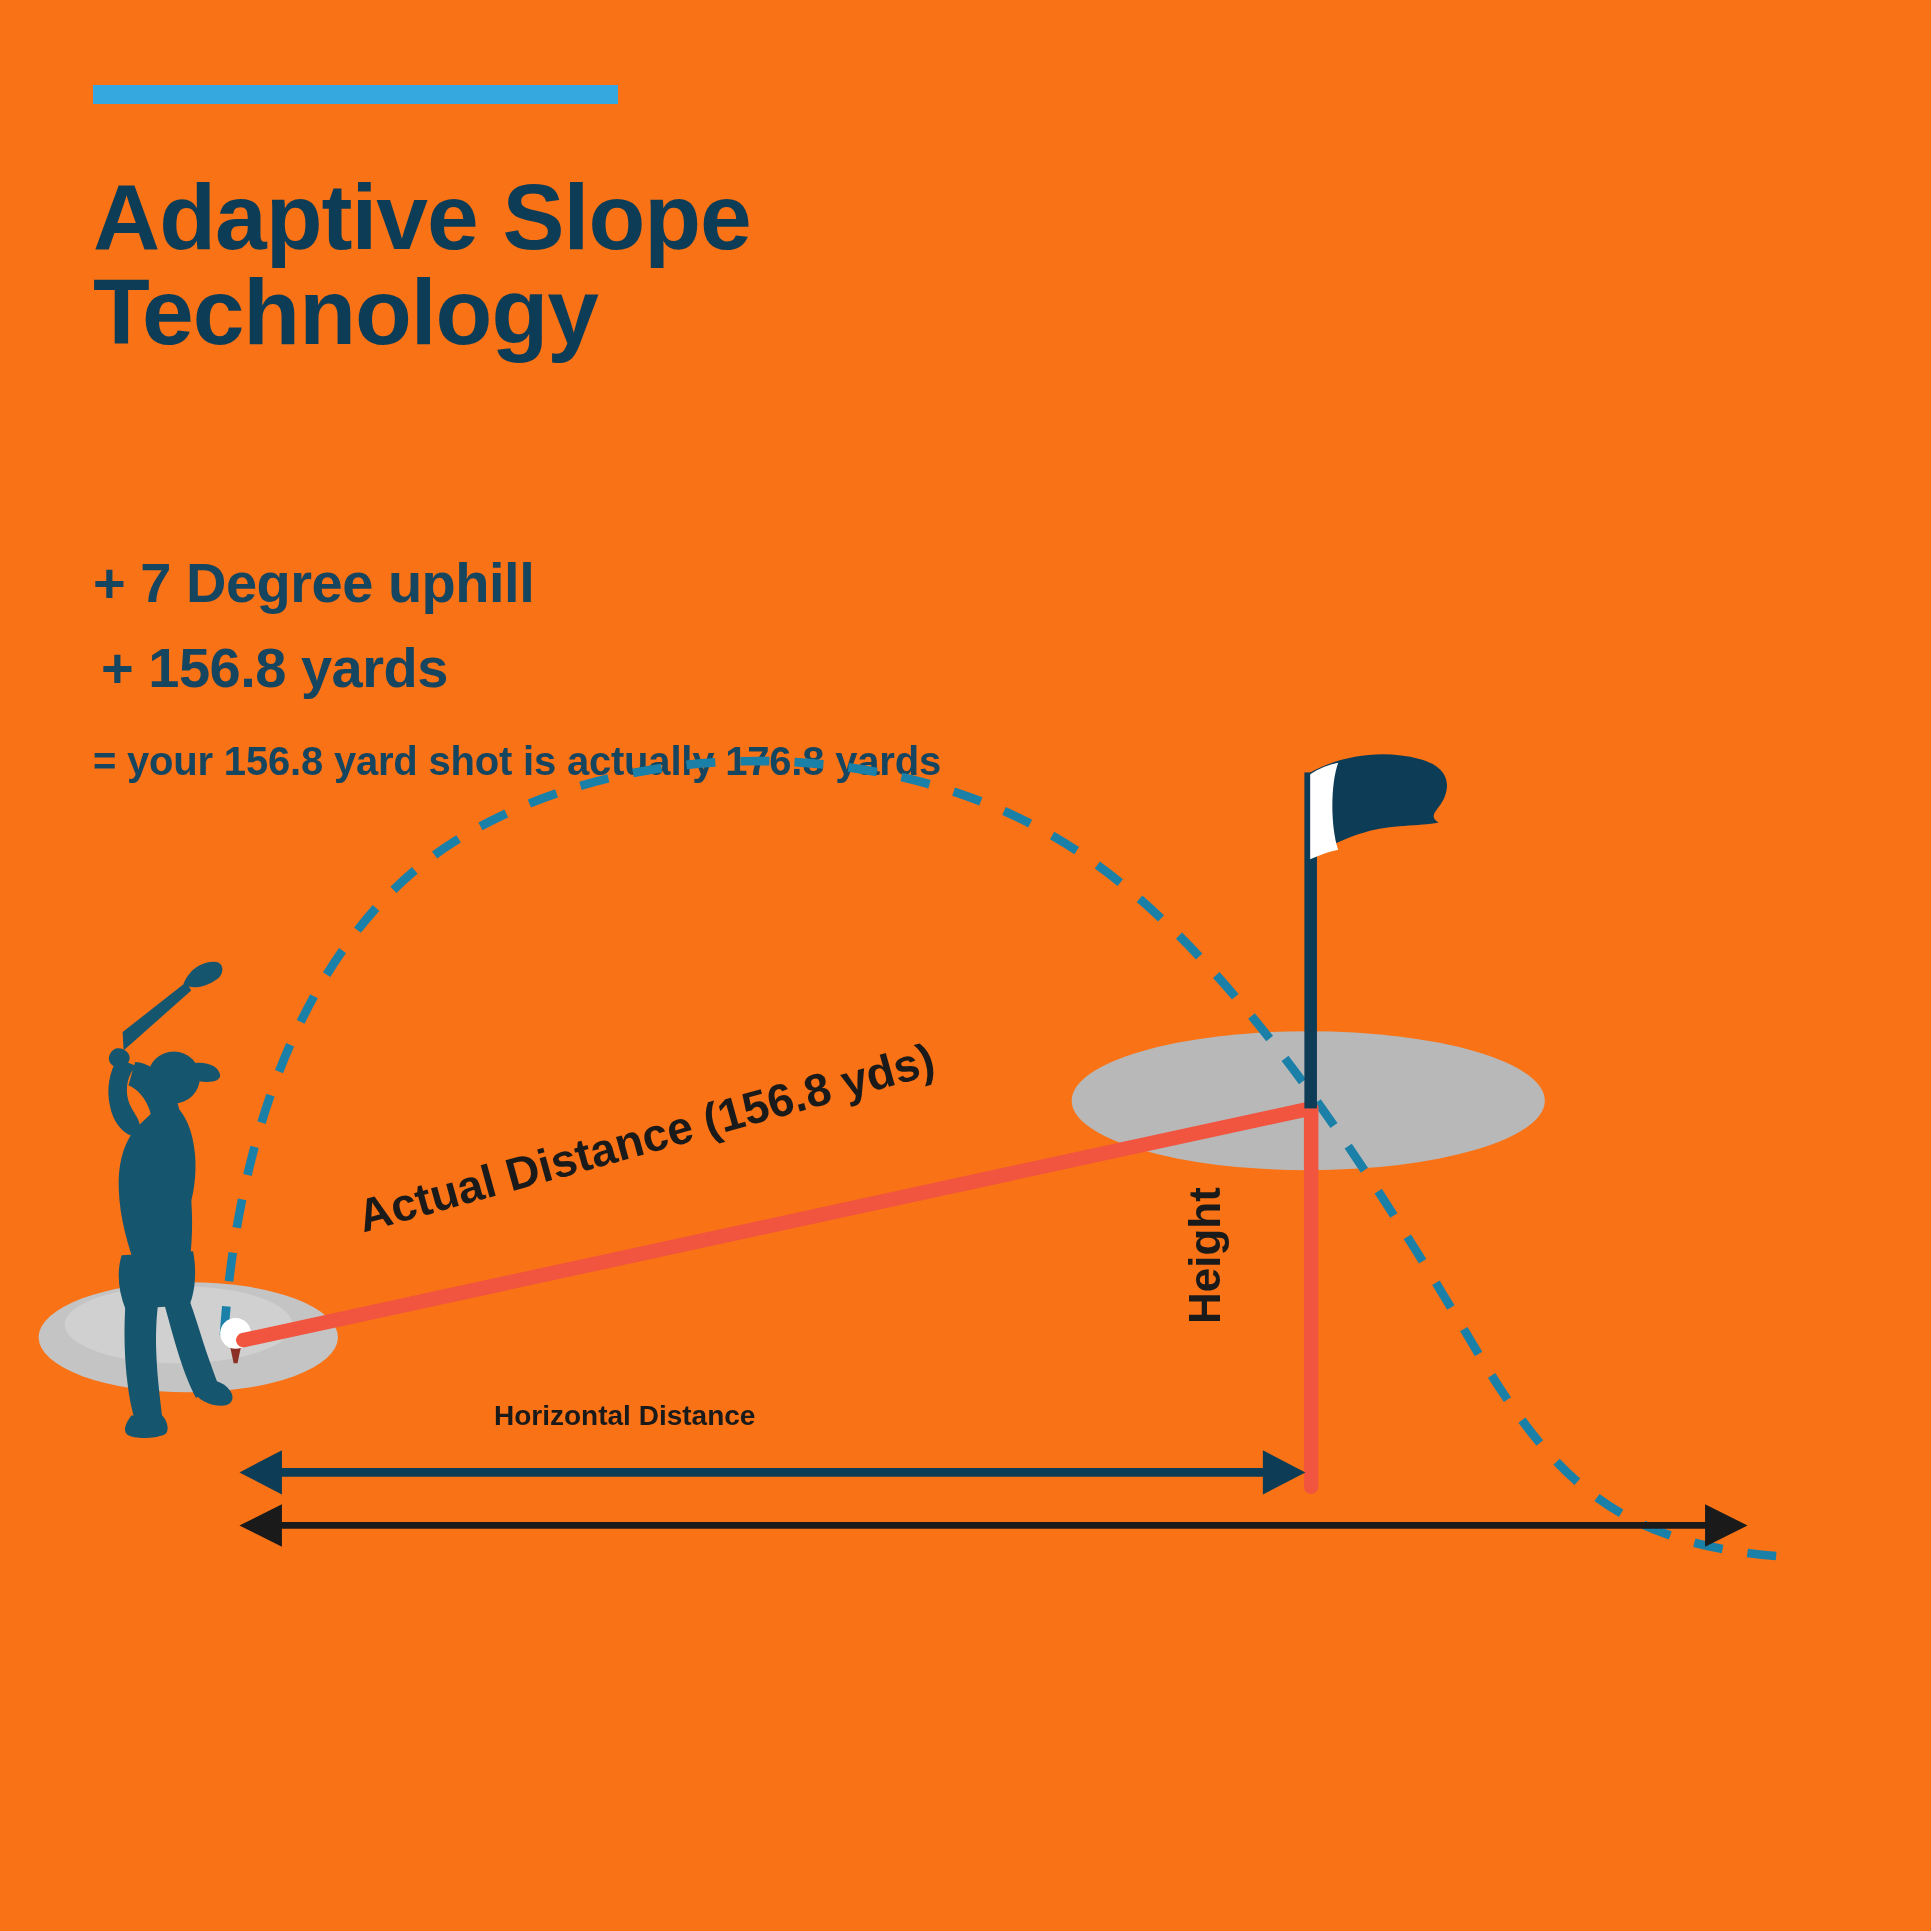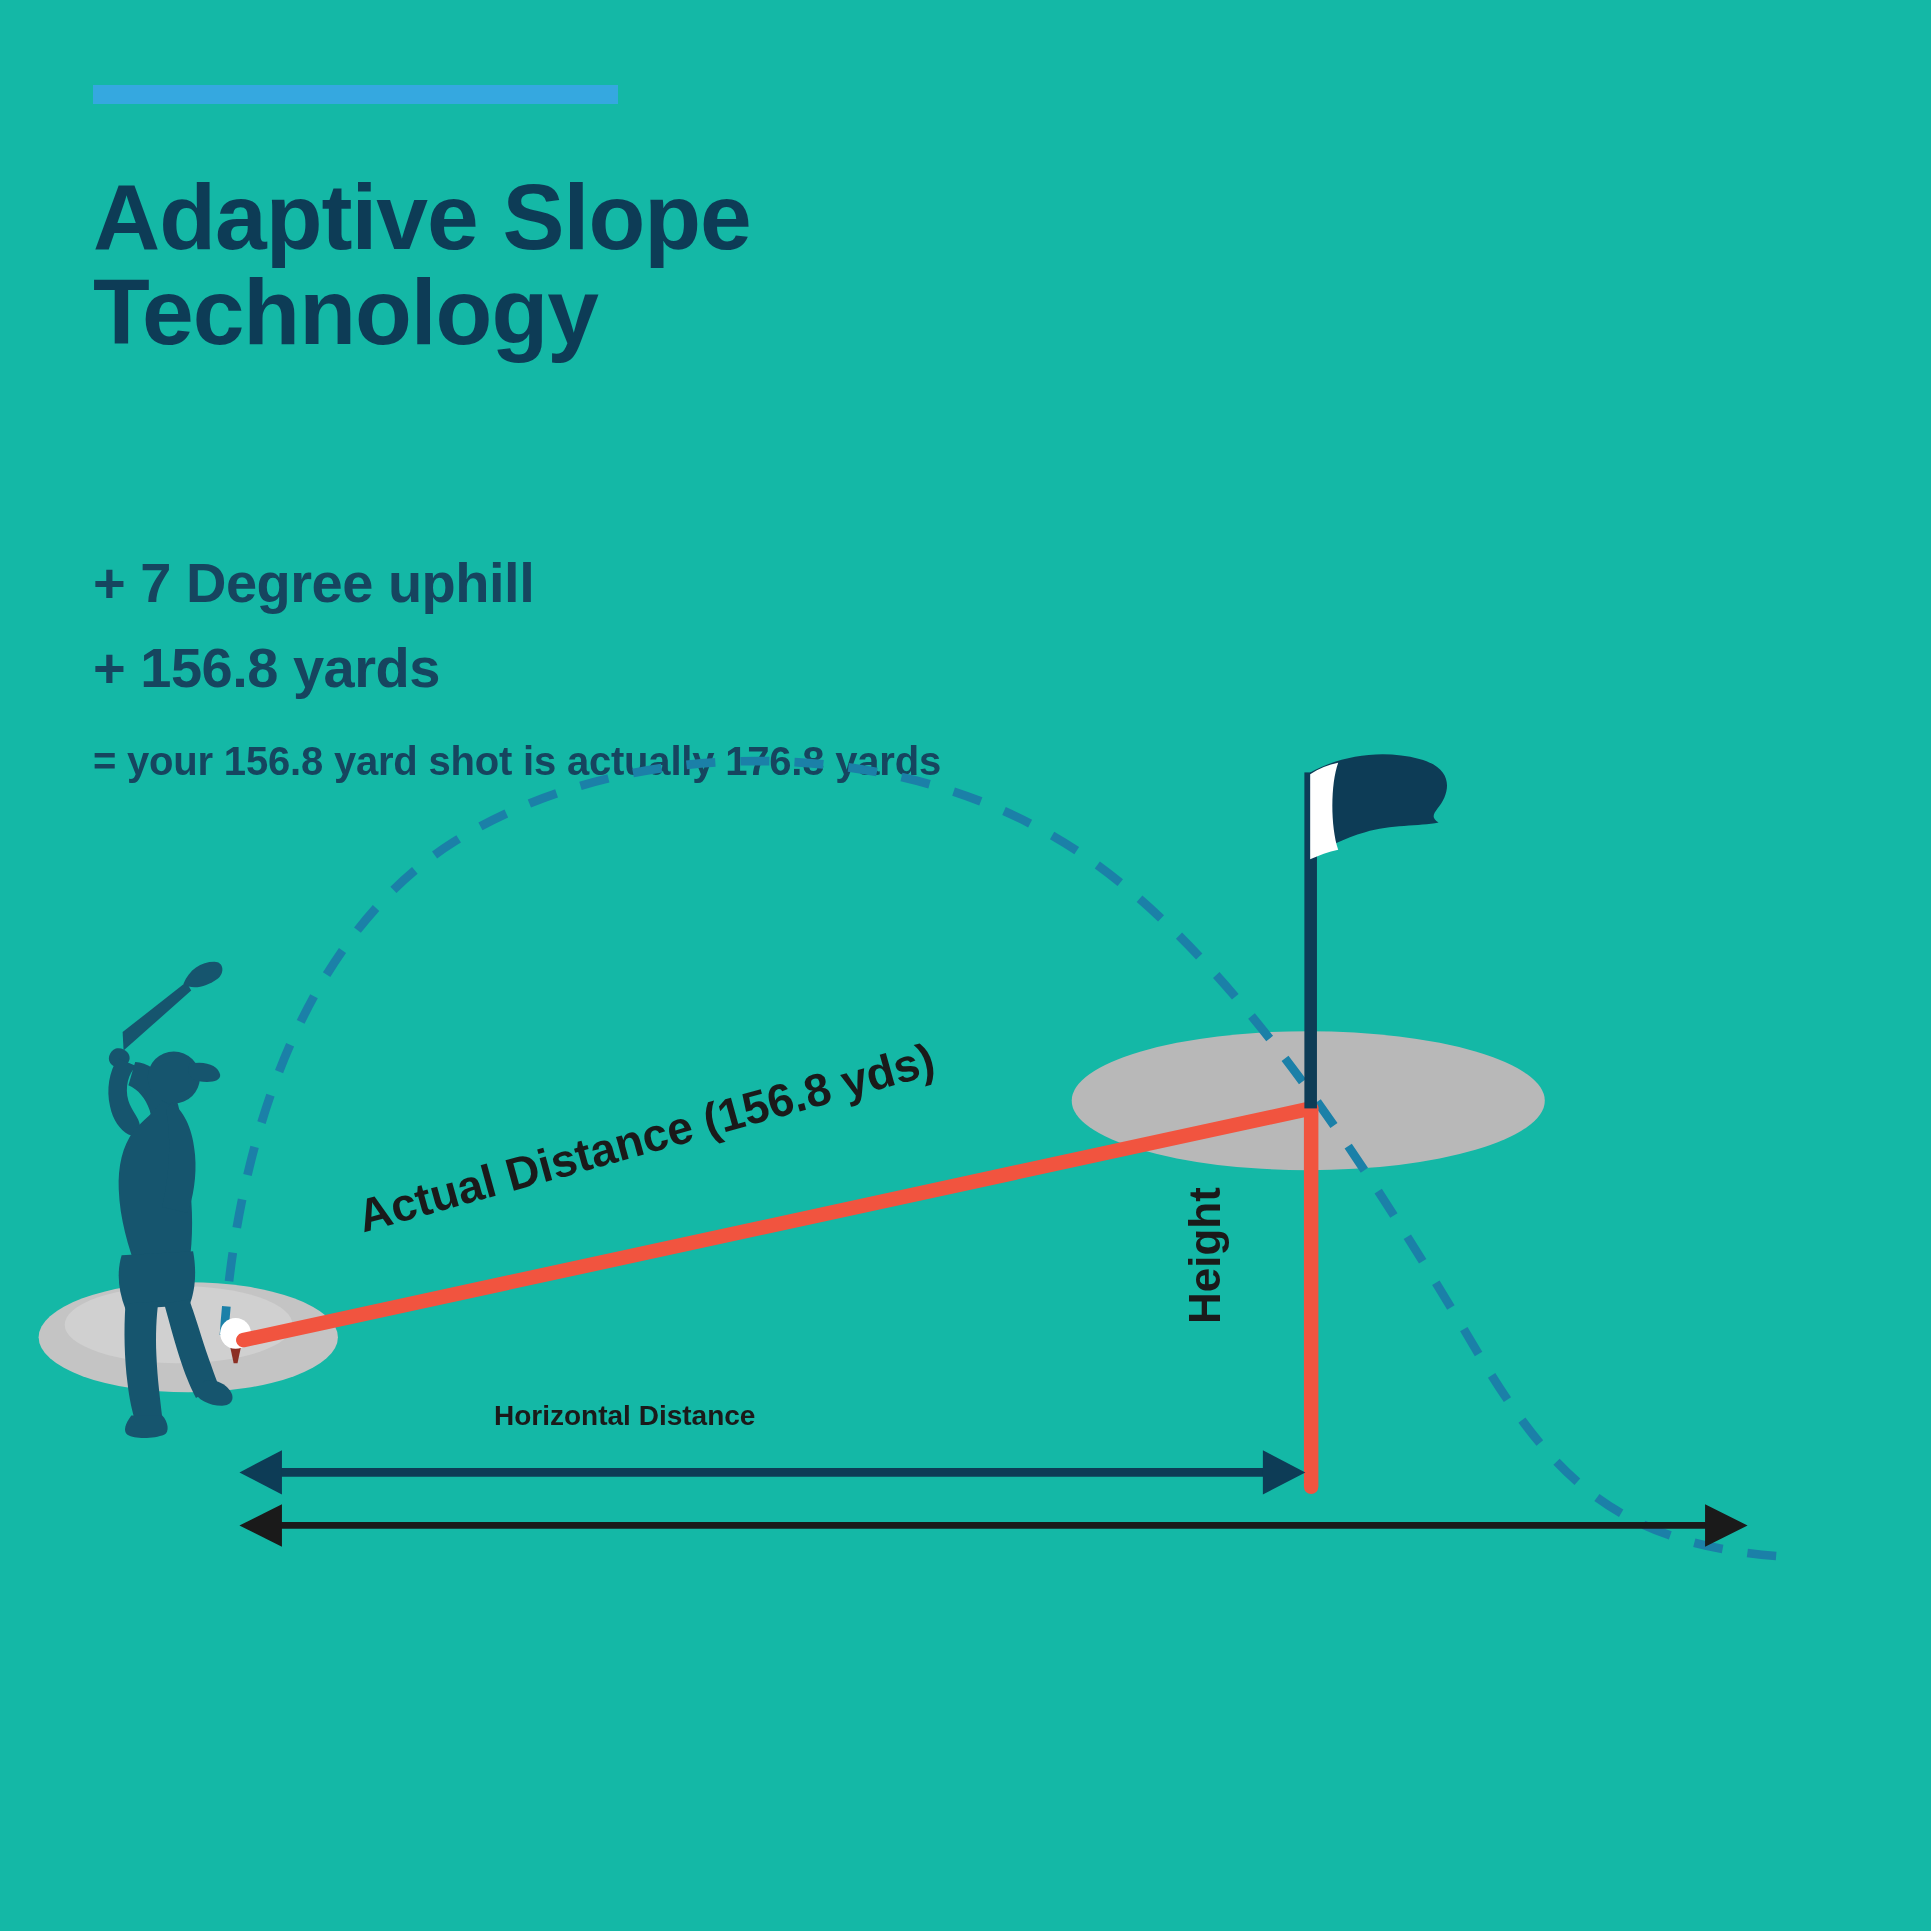--- a/index.html
+++ b/index.html
@@ -9,21 +9,21 @@
     background: #ffffff;
   }
   body {
     font-family: "Liberation Sans", sans-serif;
     -webkit-font-smoothing: antialiased;
   }
   #canvas {
     position: relative;
     width: 1931px;
     height: 1931px;
-    background: #14b8a6;
+    background: #f97316;
     overflow: hidden;
   }
 
   
   .accent-bar {
     position: absolute;
     left: 93px;
     top: 85px;
     width: 525px;
     height: 19.3px;
@@ -48,21 +48,21 @@
   .stat-line {
     position: absolute;
     left: 93px;
     font-size: 56px;
     font-weight: bold;
     color: #16455f;
     letter-spacing: -0.5px;
     white-space: nowrap;
   }
   .stat-1 { top: 550px; }
-  .stat-2 { top: 635px; }
+  .stat-2 { top: 635px; margin-left: 8px; }
   .stat-eq {
     position: absolute;
     left: 93px;
     top: 739px;
     font-size: 40px;
     font-weight: bold;
     color: #16455f;
     letter-spacing: -0.2px;
     white-space: nowrap;
   }

